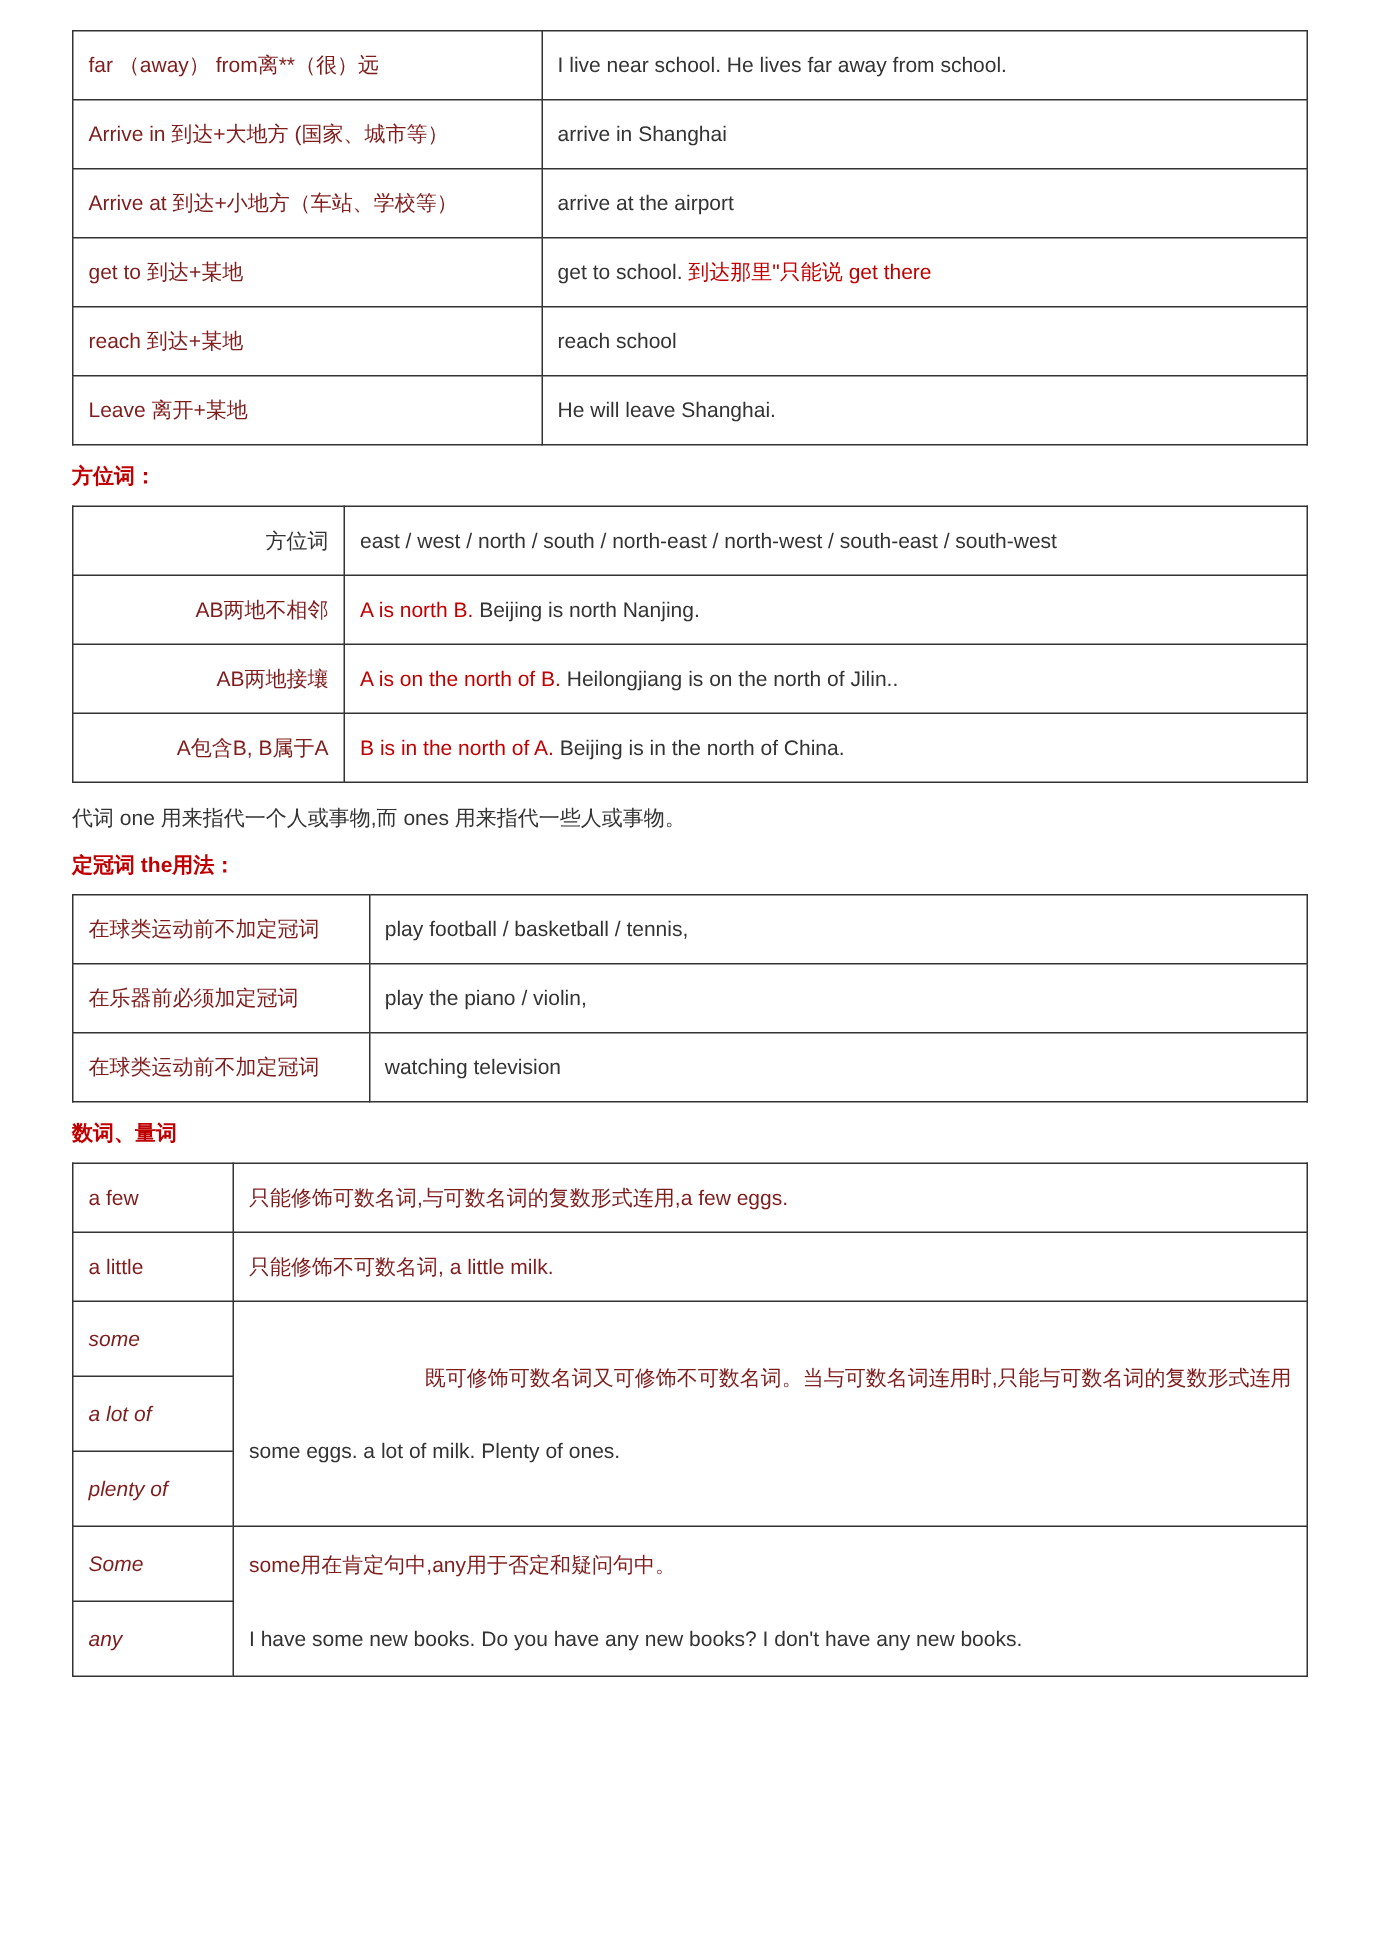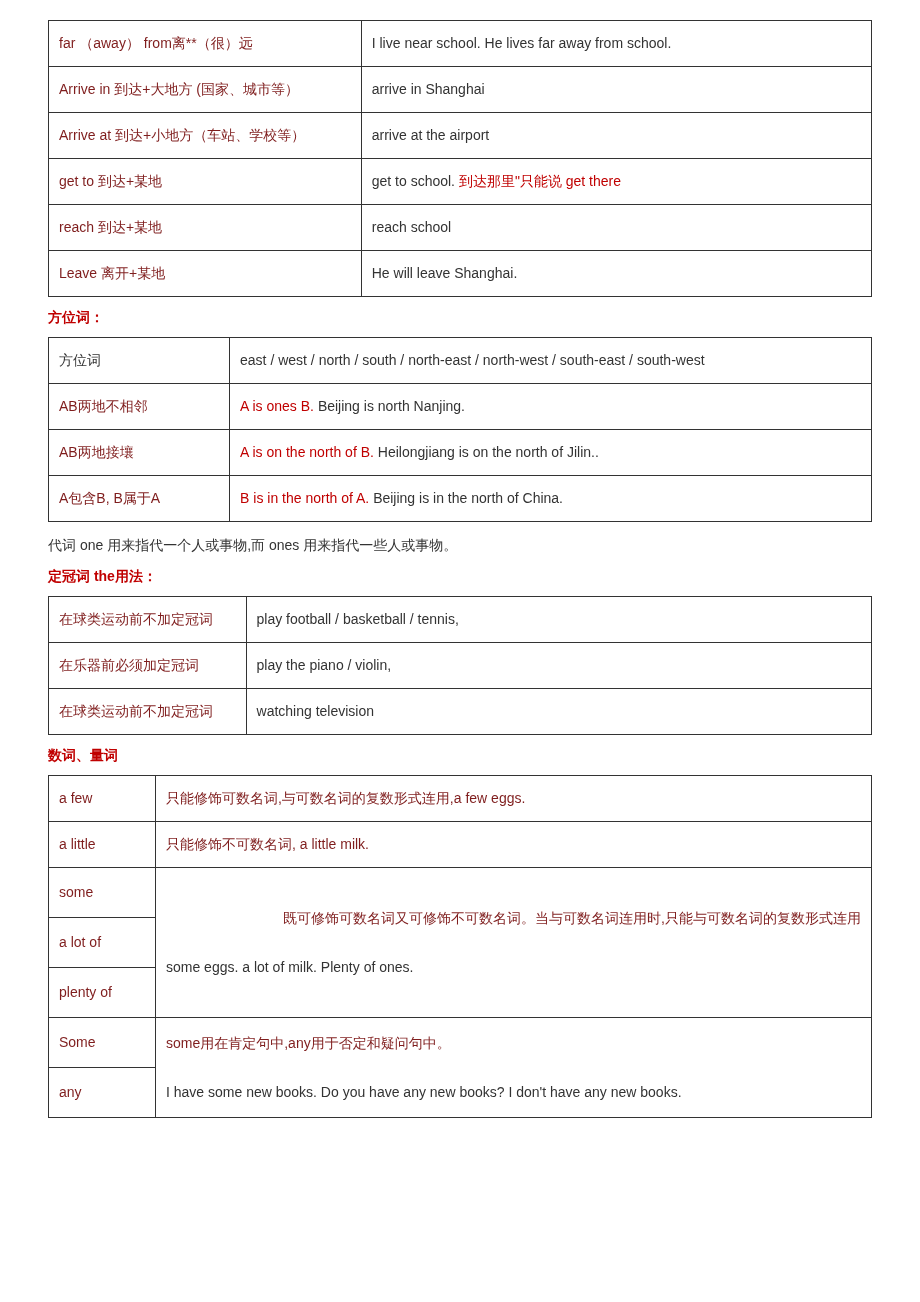--- a/index.html
+++ b/index.html
@@ -32,24 +32,24 @@
       margin: 12px 0 10px 0;
       font-size: 14px;
       font-weight: bold;
     }
     .paragraph {
       margin: 12px 0;
       color: #333;
       line-height: 1.6;
     }
     .t1-col1 { width: 38%; }
-    .t2-col1 { width: 22%; }
+    .t2-col1 { width: 22%; text-align: right; }
     .t3-col1 { width: 24%; }
     .t4-col1 { width: 13%; }
-    .t4-content { height: 50px; vertical-align: middle; }
+    .t4-content { height: 50px; vertical-align: middle; font-style: italic; }
     .merged-cell { vertical-align: middle; }
   </style>
 </head>
 <body>
 
 <div class="container">
 
 <table>
   <tbody>
         <tr>
@@ -82,21 +82,21 @@
 <div class="section-header">方位词：</div>
 
 <table>
   <tbody>
         <tr>
     <td class="t2-col1">方位词</td>
     <td>east / west / north / south / north-east / north-west / south-east / south-west</td>
   </tr>
   <tr>
     <td class="t2-col1"><span class="blue">AB两地不相邻</span></td>
-    <td><span class="red">A is ones B.   </span><span>Beijing is north Nanjing.</span></td>
+    <td><span class="red">A is north B.   </span><span>Beijing is north Nanjing.</span></td>
   </tr>
   <tr>
     <td class="t2-col1"><span class="blue">AB两地接壤</span></td>
     <td><span class="red">A is on the north of B.   </span><span>Heilongjiang is on the north of Jilin..</span></td>
   </tr>
   <tr>
     <td class="t2-col1"><span class="blue">A包含B, B属于A</span></td>
     <td><span class="red">B is in the north of A.  </span><span>Beijing is in the north of China.</span></td>
   </tr>
 </tbody>

